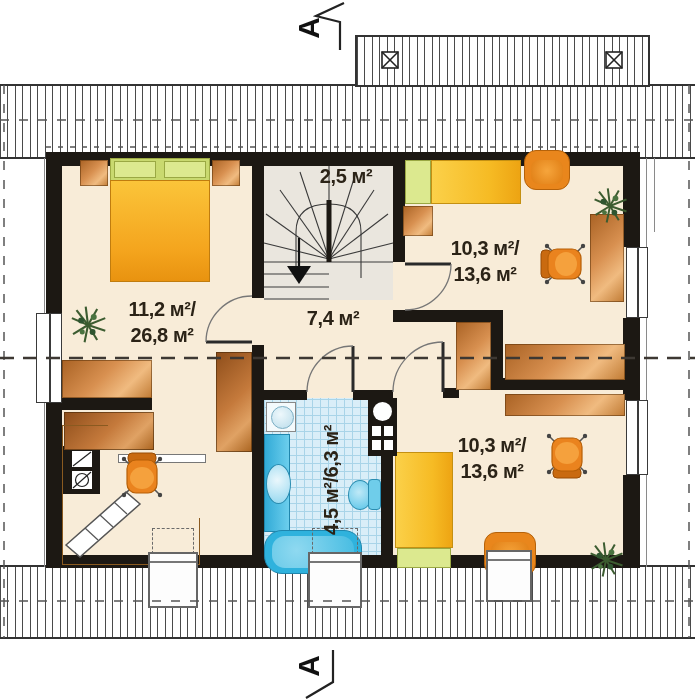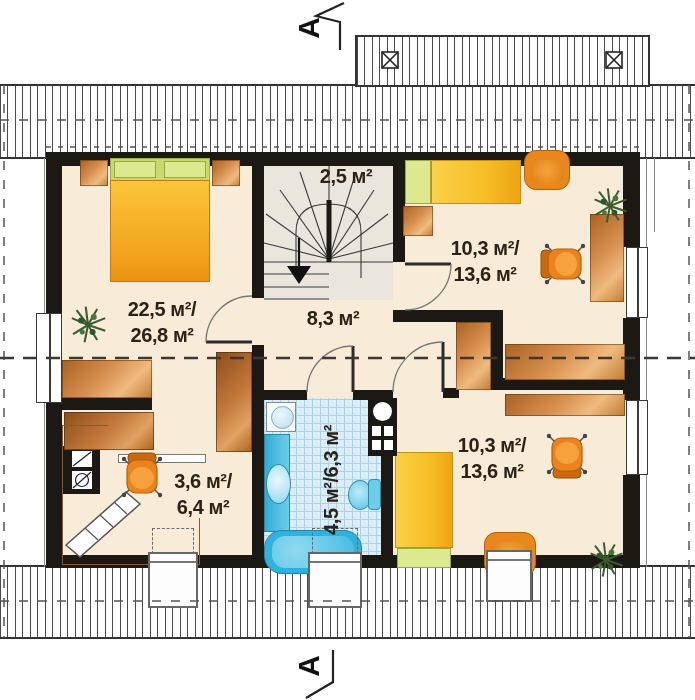--- a/index.html
+++ b/index.html
@@ -265,32 +265,28 @@
     <line x1="0" y1="358" x2="695" y2="358" stroke="#3d3833" stroke-width="2.4" stroke-dasharray="14,9"></line>
 
     <polyline points="344,3 316,16 340,22 340,50" fill="none" stroke="#222" stroke-width="2.2"></polyline>
     <polyline points="333,650 333,682 306,698" fill="none" stroke="#222" stroke-width="2.2"></polyline>
   </svg>
 
   <div class="marker" style="left:298px;top:11px;">A</div>
   <div class="marker" style="left:298px;top:649px;">A</div>
 
   <div class="label" style="left:162px;top:322px;">
-    <span>22,5 м²/</span>
+    <span>11,2 м²/</span>
     <span class="l2">26,8 м²</span>
   </div>
   <div class="label" style="left:299px;top:176px;margin-left:47px;">2,5 м²</div>
-  <div class="label" style="left:333px;top:318px;">8,3 м²</div>
+  <div class="label" style="left:333px;top:318px;">7,4 м²</div>
   <div class="label" style="left:485px;top:261px;">
     <span>10,3 м²/</span>
     <span class="l2">13,6 м²</span>
   </div>
   <div class="label" style="left:492px;top:458px;">
     <span>10,3 м²/</span>
     <span class="l2">13,6 м²</span>
   </div>
-  <div class="label" style="left:203px;top:494px;">
-    <span>3,6 м²/</span>
-    <span class="l2">6,4 м²</span>
-  </div>
   <div class="label" style="left:331px;top:480px;transform:translate(-50%,-50%) rotate(-90deg);">4,5 м²/6,3 м²</div>
 
 </div>
 
 </body></html>

